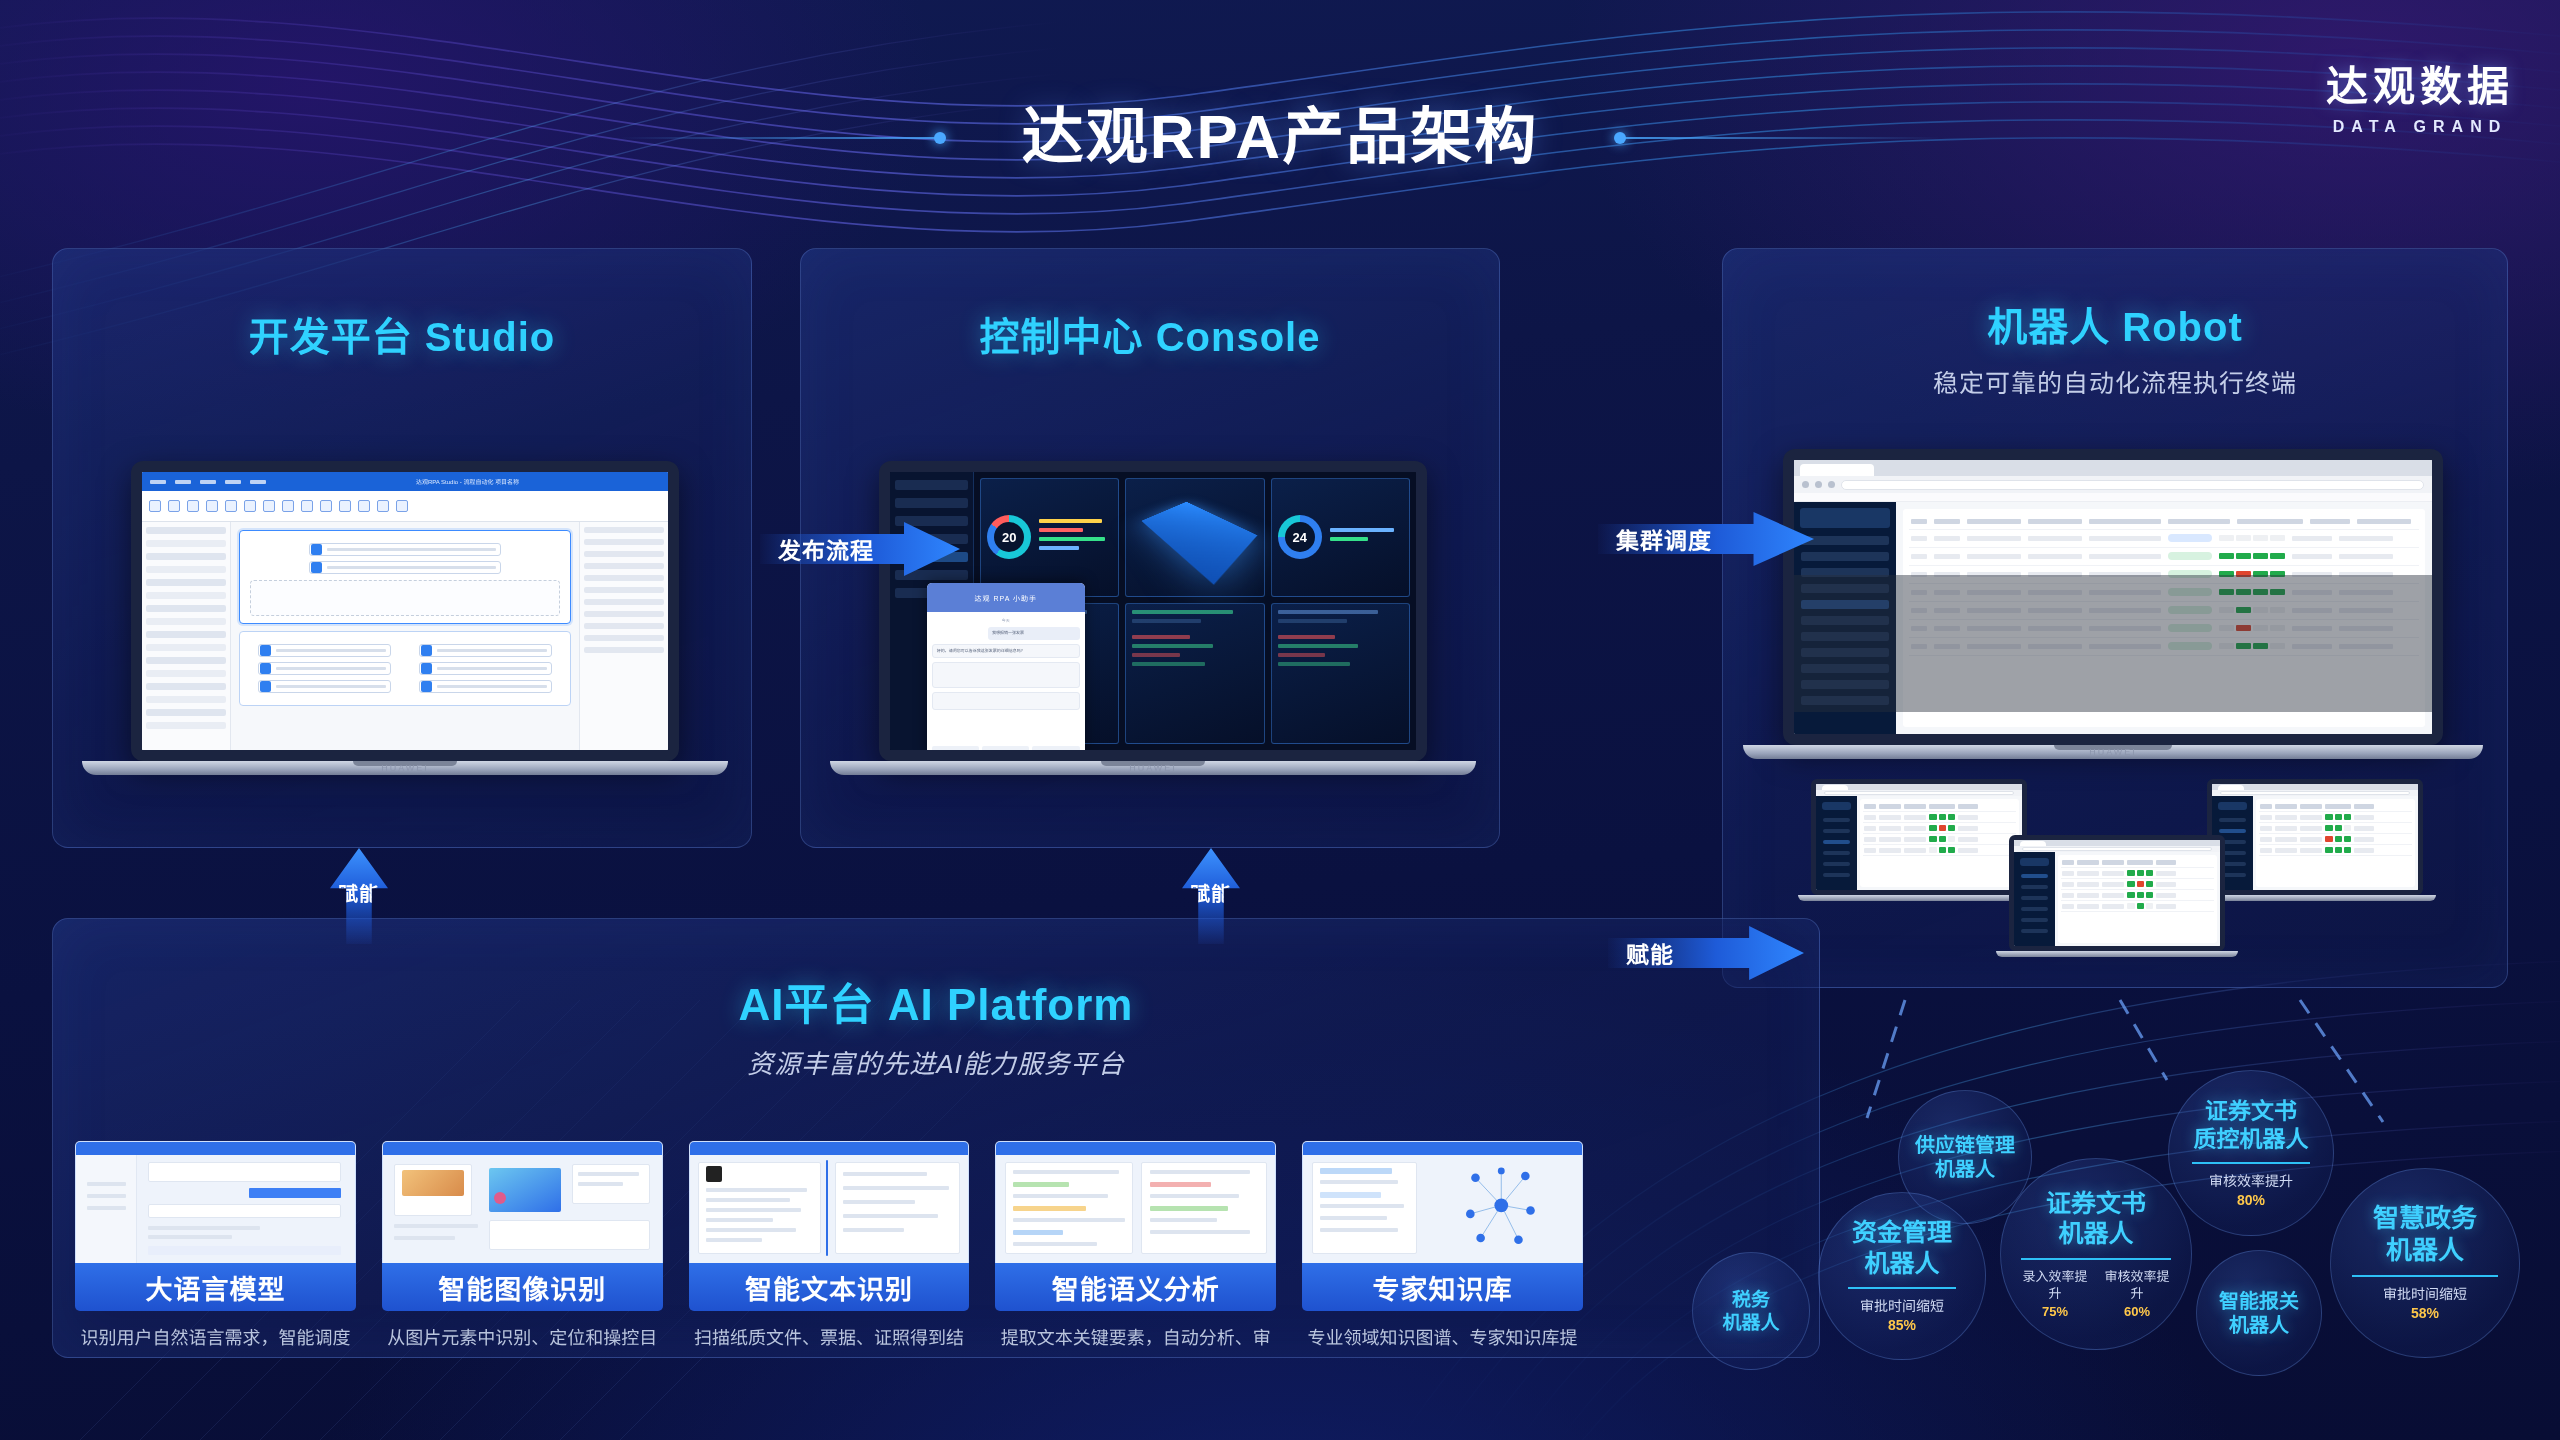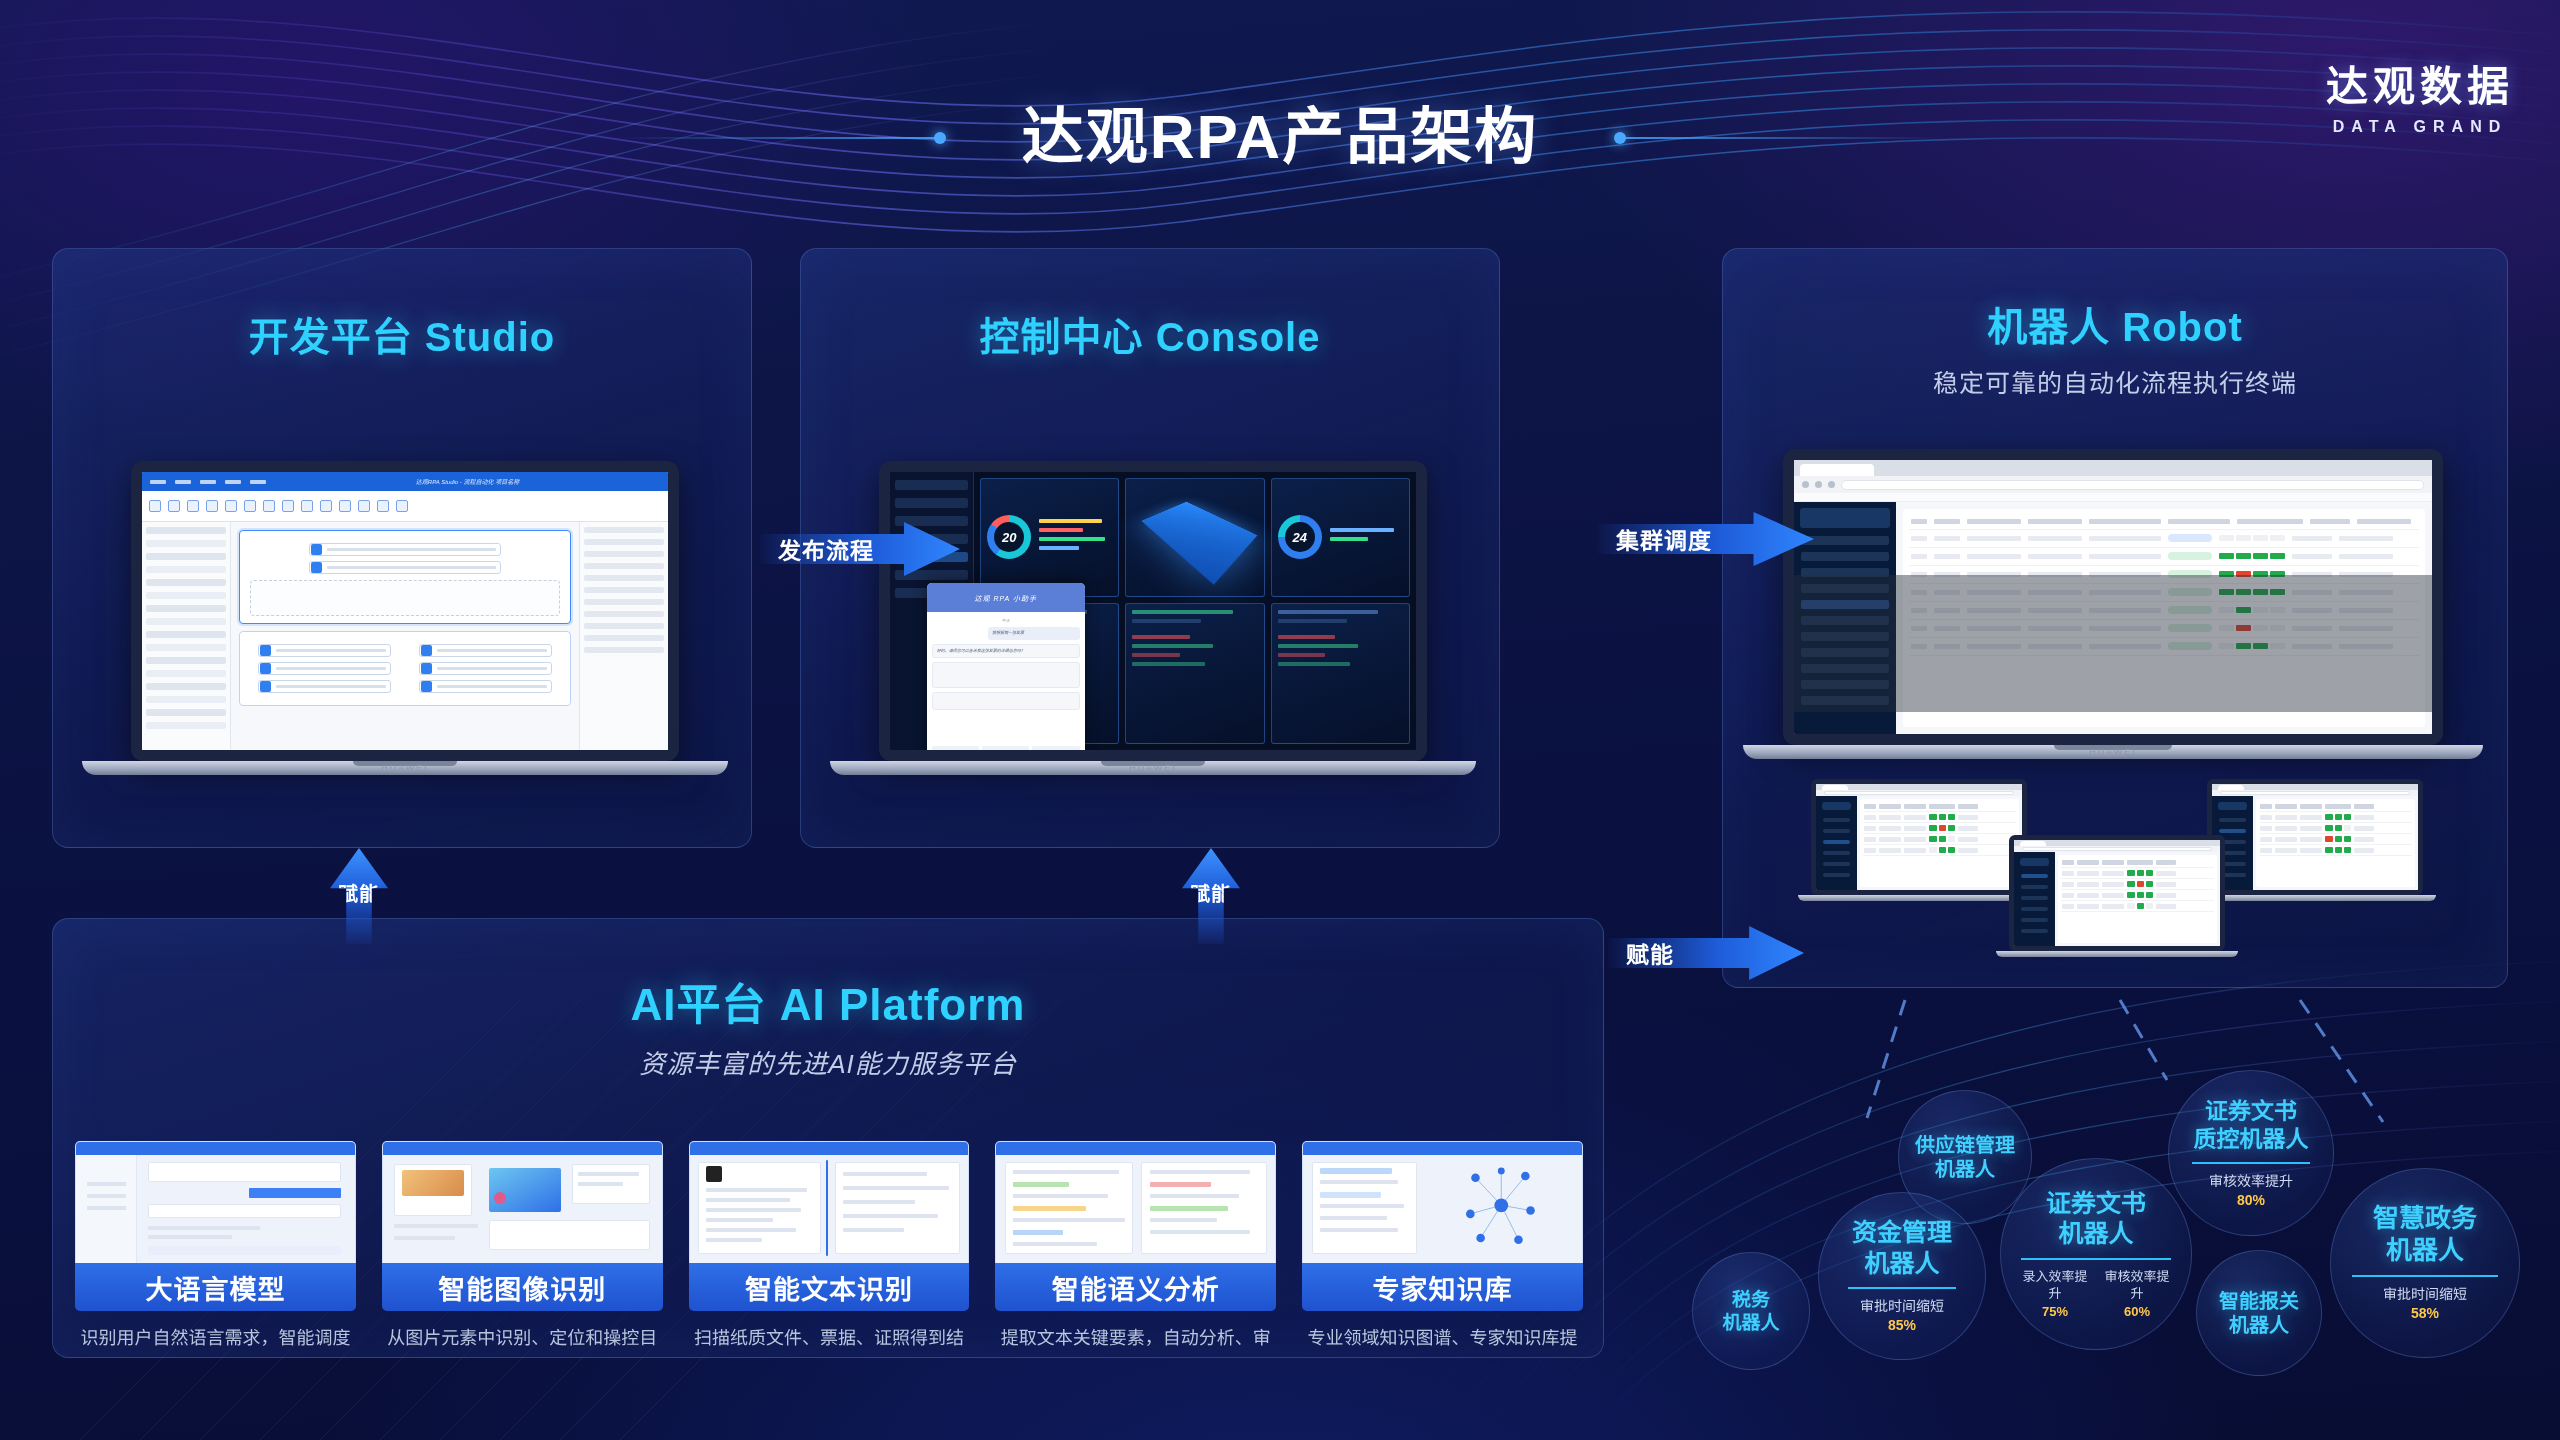--- a/index.html
+++ b/index.html
@@ -53,32 +53,32 @@
     text-align:center; color:#2fd2ff; font-size:40px; font-weight:700;
     letter-spacing:1px; text-shadow:0 0 22px rgba(47,210,255,.45);
   }
   .panel .p-sub{
     text-align:center; color:#c3cde8; font-size:25px; margin-top:10px; letter-spacing:1px;
   }
 
   #panel-studio { left:52px;  top:248px; width:700px;  height:600px; }
   #panel-console{ left:800px; top:248px; width:700px;  height:600px; }
   #panel-robot  { left:1722px;top:248px; width:786px;  height:740px; }
-  #panel-ai     { left:52px;  top:918px; width:1552px; height:440px; }
+  #panel-ai     { left:52px;  top:918px; width:1768px; height:440px; }
 
   #panel-studio  .p-title,#panel-console .p-title{ margin-top:56px; }
   #panel-robot   .p-title{ margin-top:46px; }
   #panel-ai      .p-title{ margin-top:50px; font-size:44px; }
   #panel-ai      .p-sub  { font-size:26px; font-style:italic; }
 
   
   .laptop{ position:absolute; }
   .lid{
     border:11px solid #1b2440; border-radius:12px; background:#0d1326;
-    box-shadow:0 10px 30px rgba(0,0,0,.5); overflow:hidden; position:relative;font-style:italic;
+    box-shadow:0 10px 30px rgba(0,0,0,.5); overflow:hidden; position:relative;
   }
   .base{
     height:14px; margin:0 auto; border-radius:0 0 14px 14px;
     background:linear-gradient(180deg,#cfd6e4 0%,#9aa4bb 60%,#6e7displaced 100%);
     background:linear-gradient(180deg,#cfd6e4 0%,#9aa4bb 60%,#737d96 100%);
   }
   .base .notch{ width:16%; height:5px; margin:0 auto; border-radius:0 0 6px 6px; background:#7b8499; }
   .brand{
     position:absolute; bottom:2px; left:0; right:0; text-align:center;
     font-size:9px; color:#8d96ad; letter-spacing:2px;

